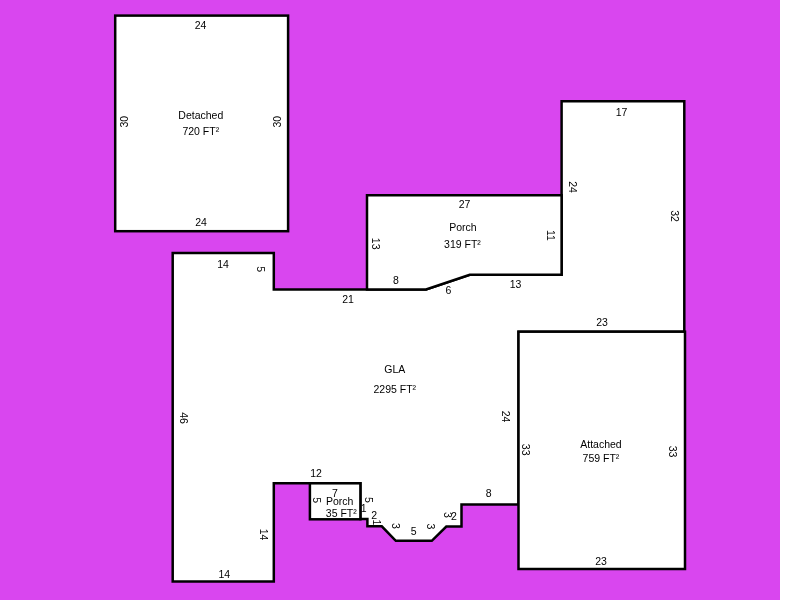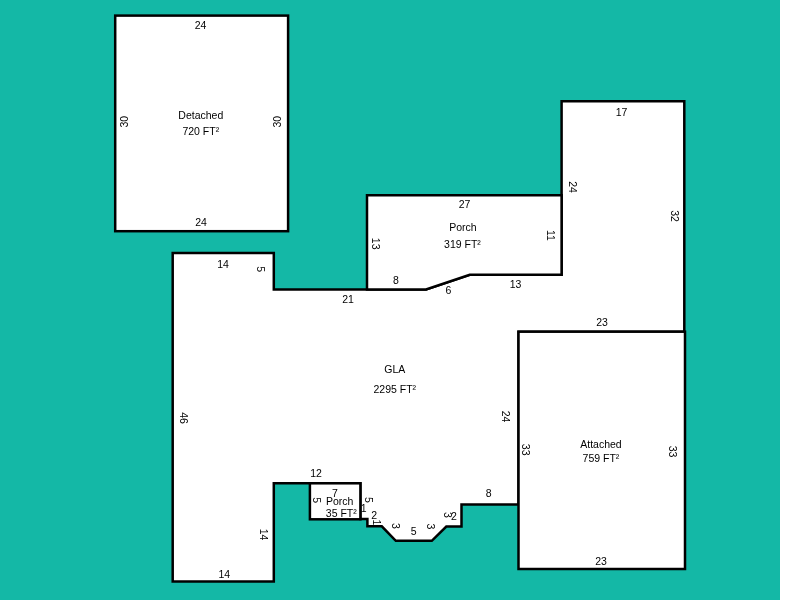--- a/index.html
+++ b/index.html
@@ -1,16 +1,16 @@
 <!DOCTYPE html>
 <html><head>
 <meta charset="utf-8">
 <style>
   html,body{margin:0;padding:0;background:#ffffff;}
-  .page{position:relative;width:780px;height:600px;background:#14b8a6;overflow:hidden;}
+  .page{position:relative;width:780px;height:600px;background:#d946ef;overflow:hidden;}
   svg{position:absolute;left:0;top:0;}
   text{font-family:"Liberation Sans",sans-serif;font-size:10.5px;fill:#000000;}
 </style>
 </head>
 <body>
 <div class="page">
 <svg width="800" height="600" viewBox="0 0 800 600">
 
   <g>
     <rect x="115.2" y="15.6" width="172.9" height="215.6" fill="#ffffff" stroke="#000000" stroke-width="2.5"></rect>

